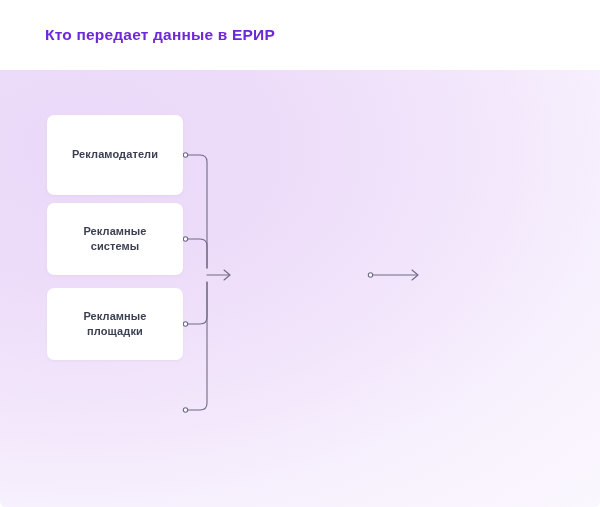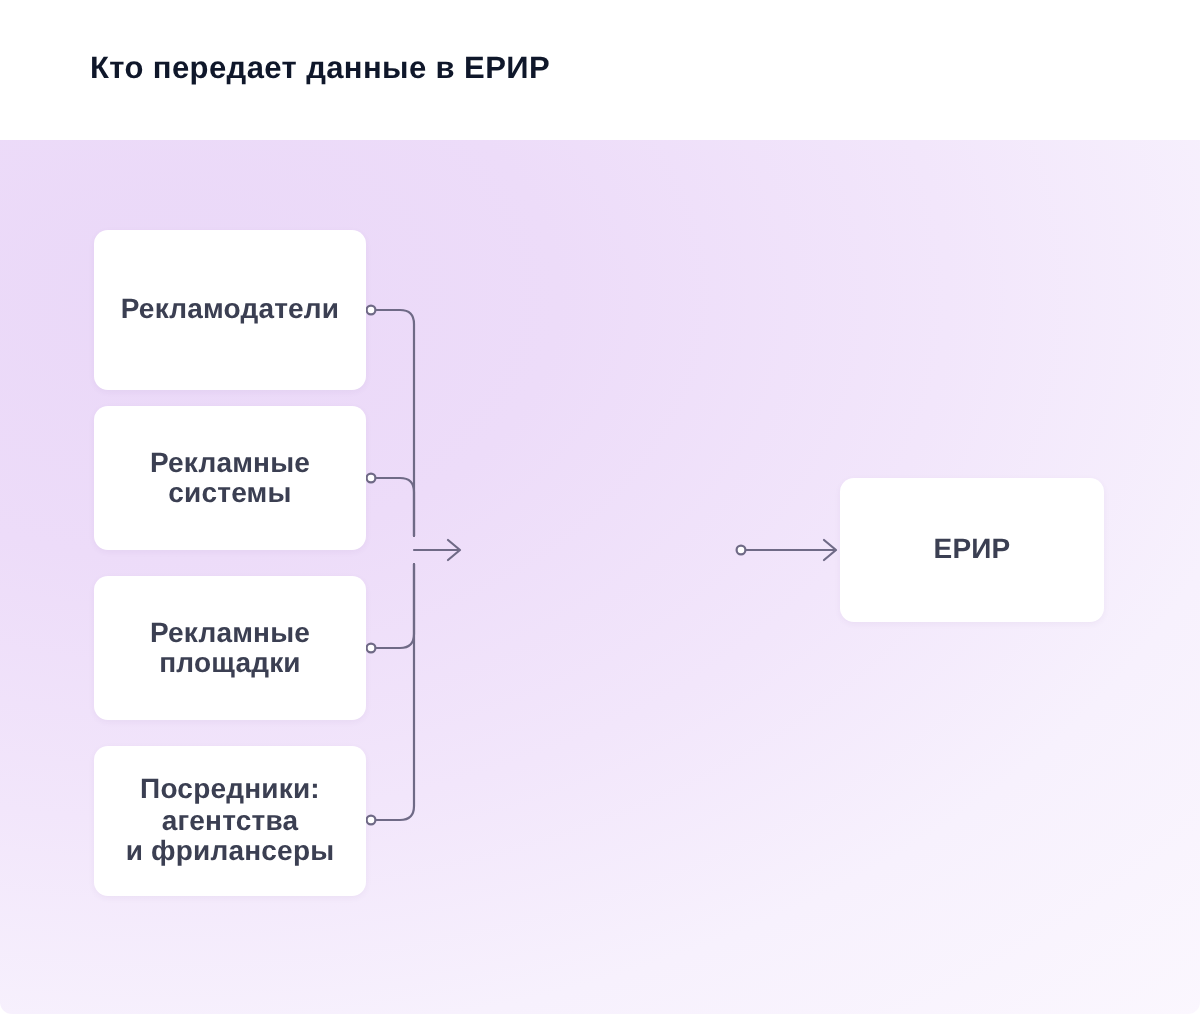--- a/index.html
+++ b/index.html
@@ -33,21 +33,21 @@
     background: #ffffff;
     box-sizing: border-box;
   }
   .header-title {
     position: absolute;
     left: 45px;
     top: 26px;
     font-size: 15.5px;
     font-weight: bold;
     letter-spacing: 0.2px;
-    color: #0f172a;
+    color: #6d28d9;
     white-space: nowrap;
   }
 
   
   .canvas {
     position: absolute;
     left: 0;
     top: 70px;
     width: 600px;
     height: 437px;
@@ -60,21 +60,21 @@
     position: absolute;
     background: #ffffff;
     border-radius: 7px;
     box-shadow: 0 1px 3px rgba(90, 60, 130, 0.055);
     display: flex;
     align-items: center;
     justify-content: center;
     box-sizing: border-box;
   }
   .node-label {
-    font-size: 14px;
+    font-size: 11px;
     font-weight: bold;
     color: #3b3f52;
     text-align: center;
     line-height: 15.5px;
     letter-spacing: 0.1px;
     white-space: pre-line;
   }
 
   .node-advertisers { left: 47px;  top: 45px;  width: 136px; height: 80px; }
   .node-adsystems   { left: 47px;  top: 133px; width: 136px; height: 72px; }
@@ -141,25 +141,17 @@
     <div class="node node-adsystems">
       <div class="node-label">Рекламные
 системы</div>
     </div>
 
     <div class="node node-adplatforms">
       <div class="node-label">Рекламные
 площадки</div>
     </div>
 
-    <div class="node node-brokers">
-      <div class="node-label">Посредники:
-агентства
-и фрилансеры</div>
-    </div>
 
 
-    <div class="node node-erir">
-      <div class="node-label">ЕРИР</div>
-    </div>
 
   </div>
 </div>
 
 </body></html>

